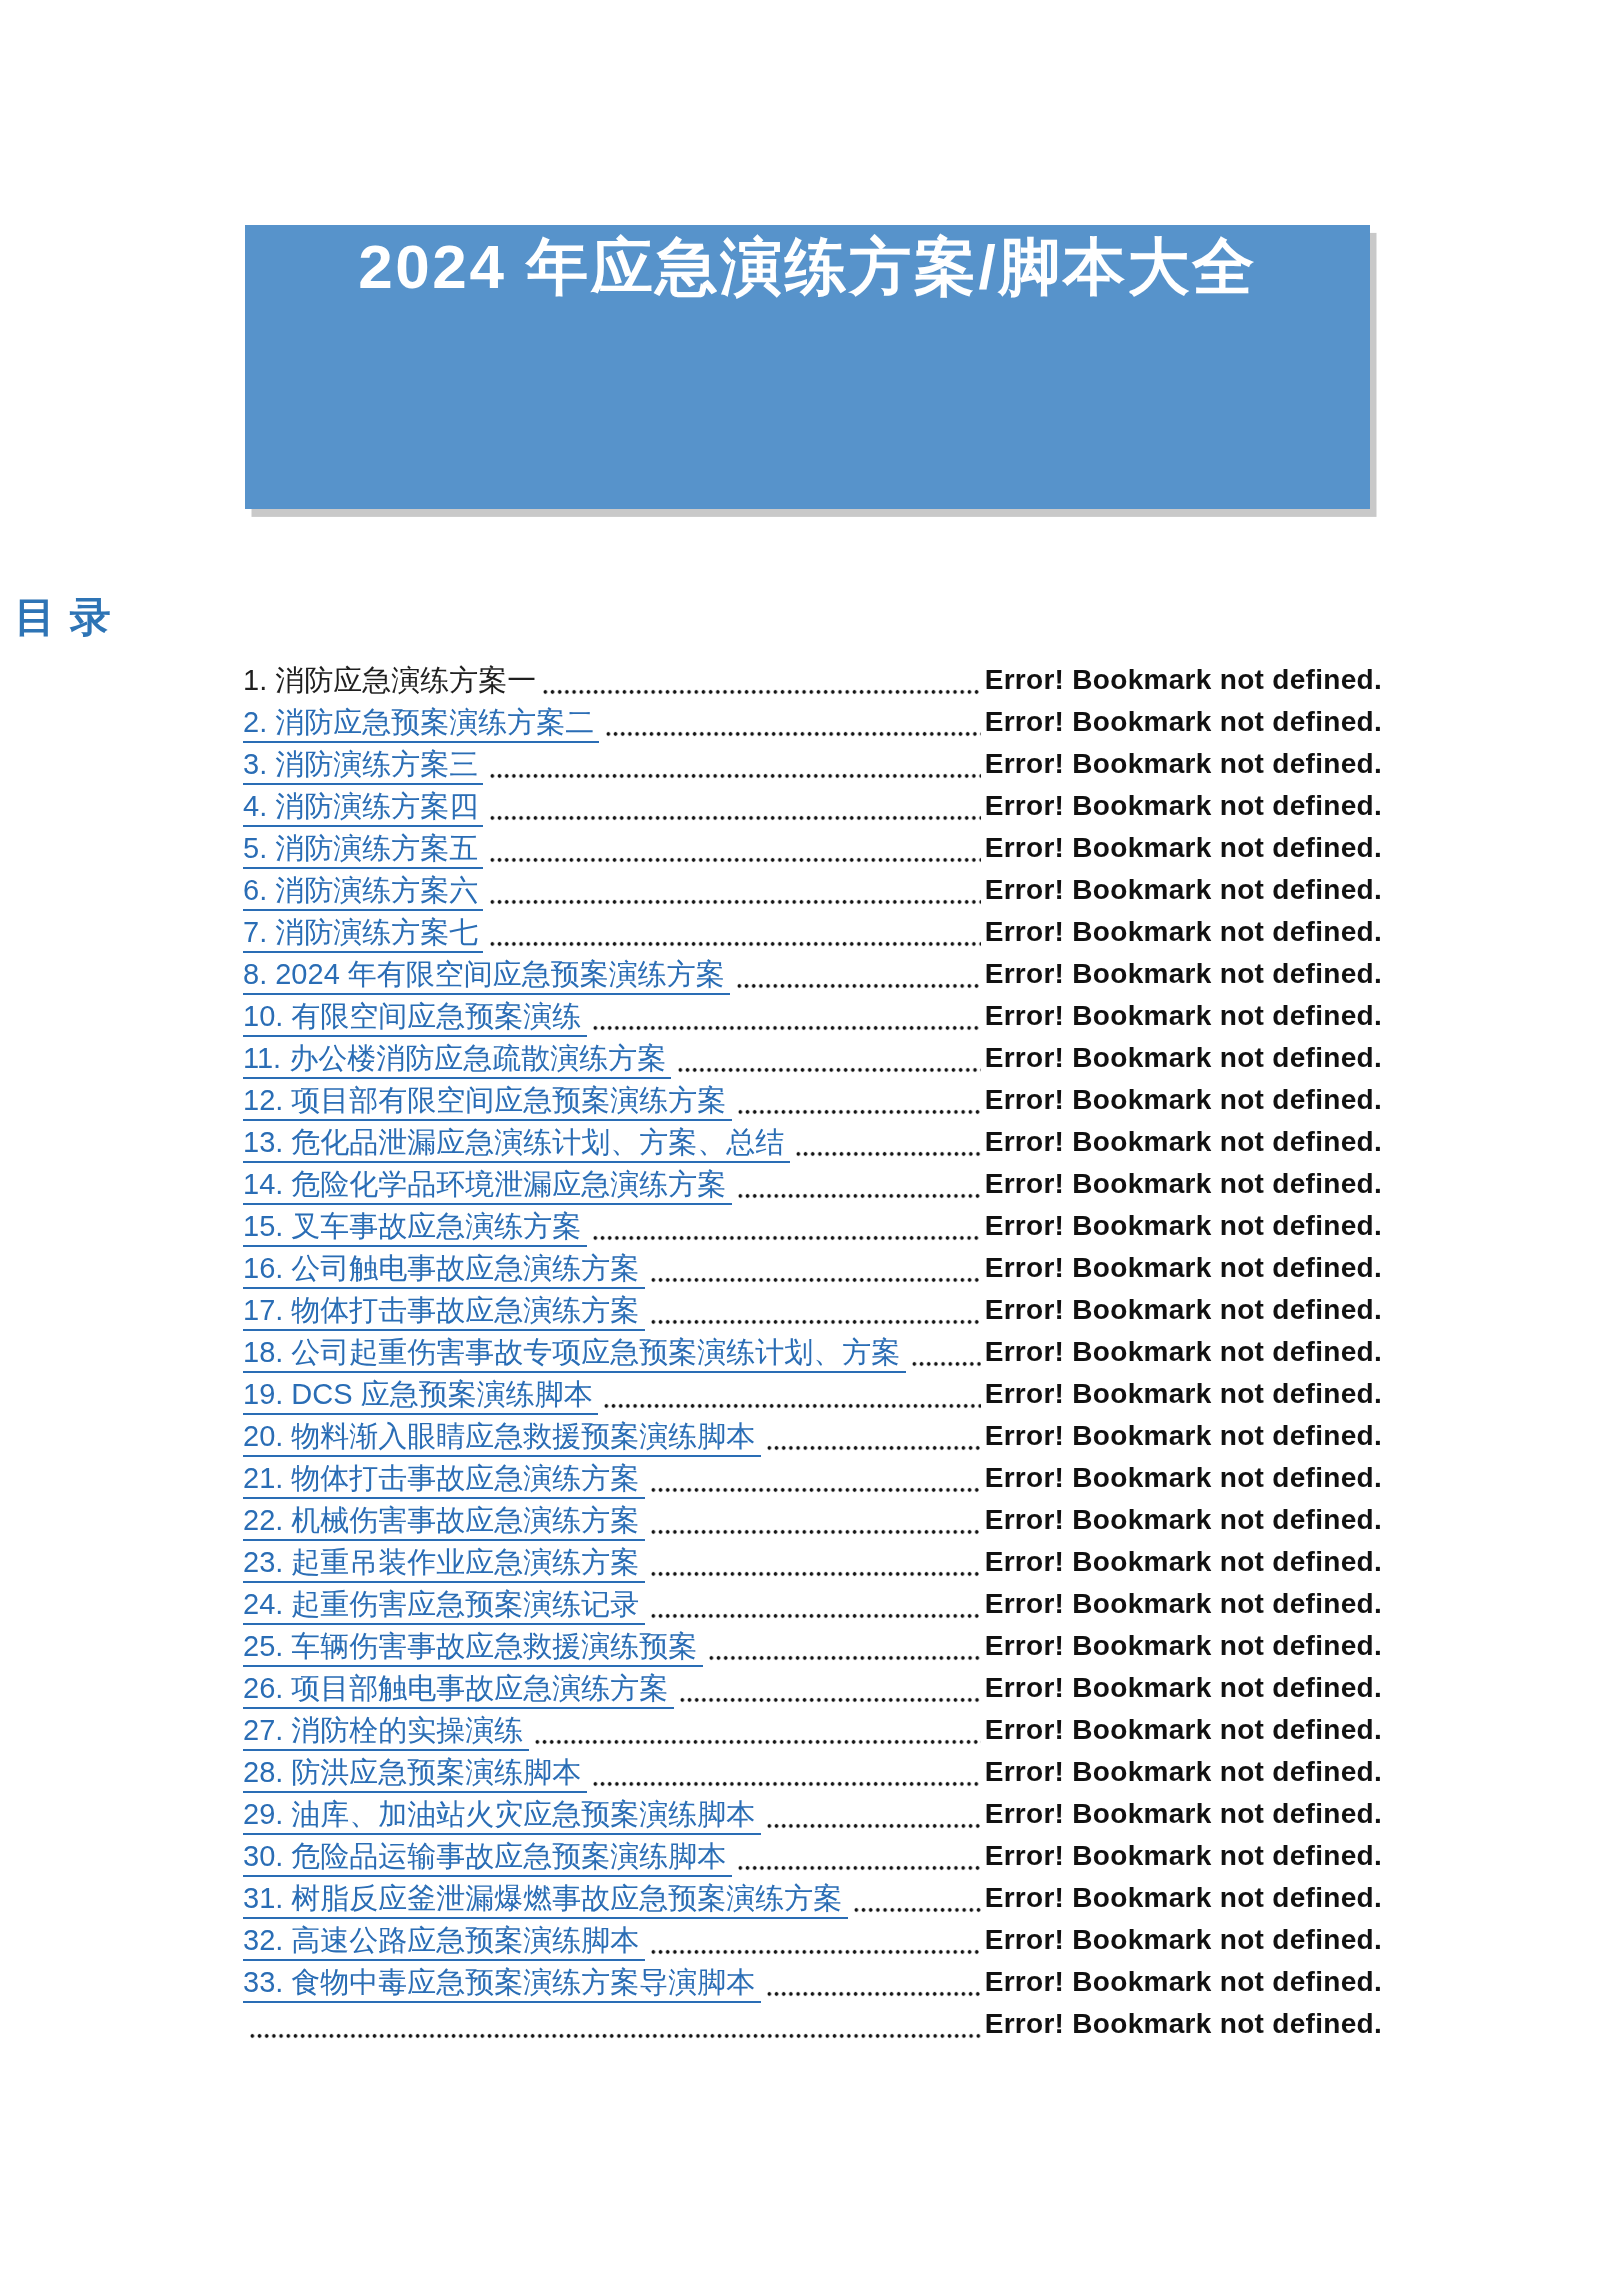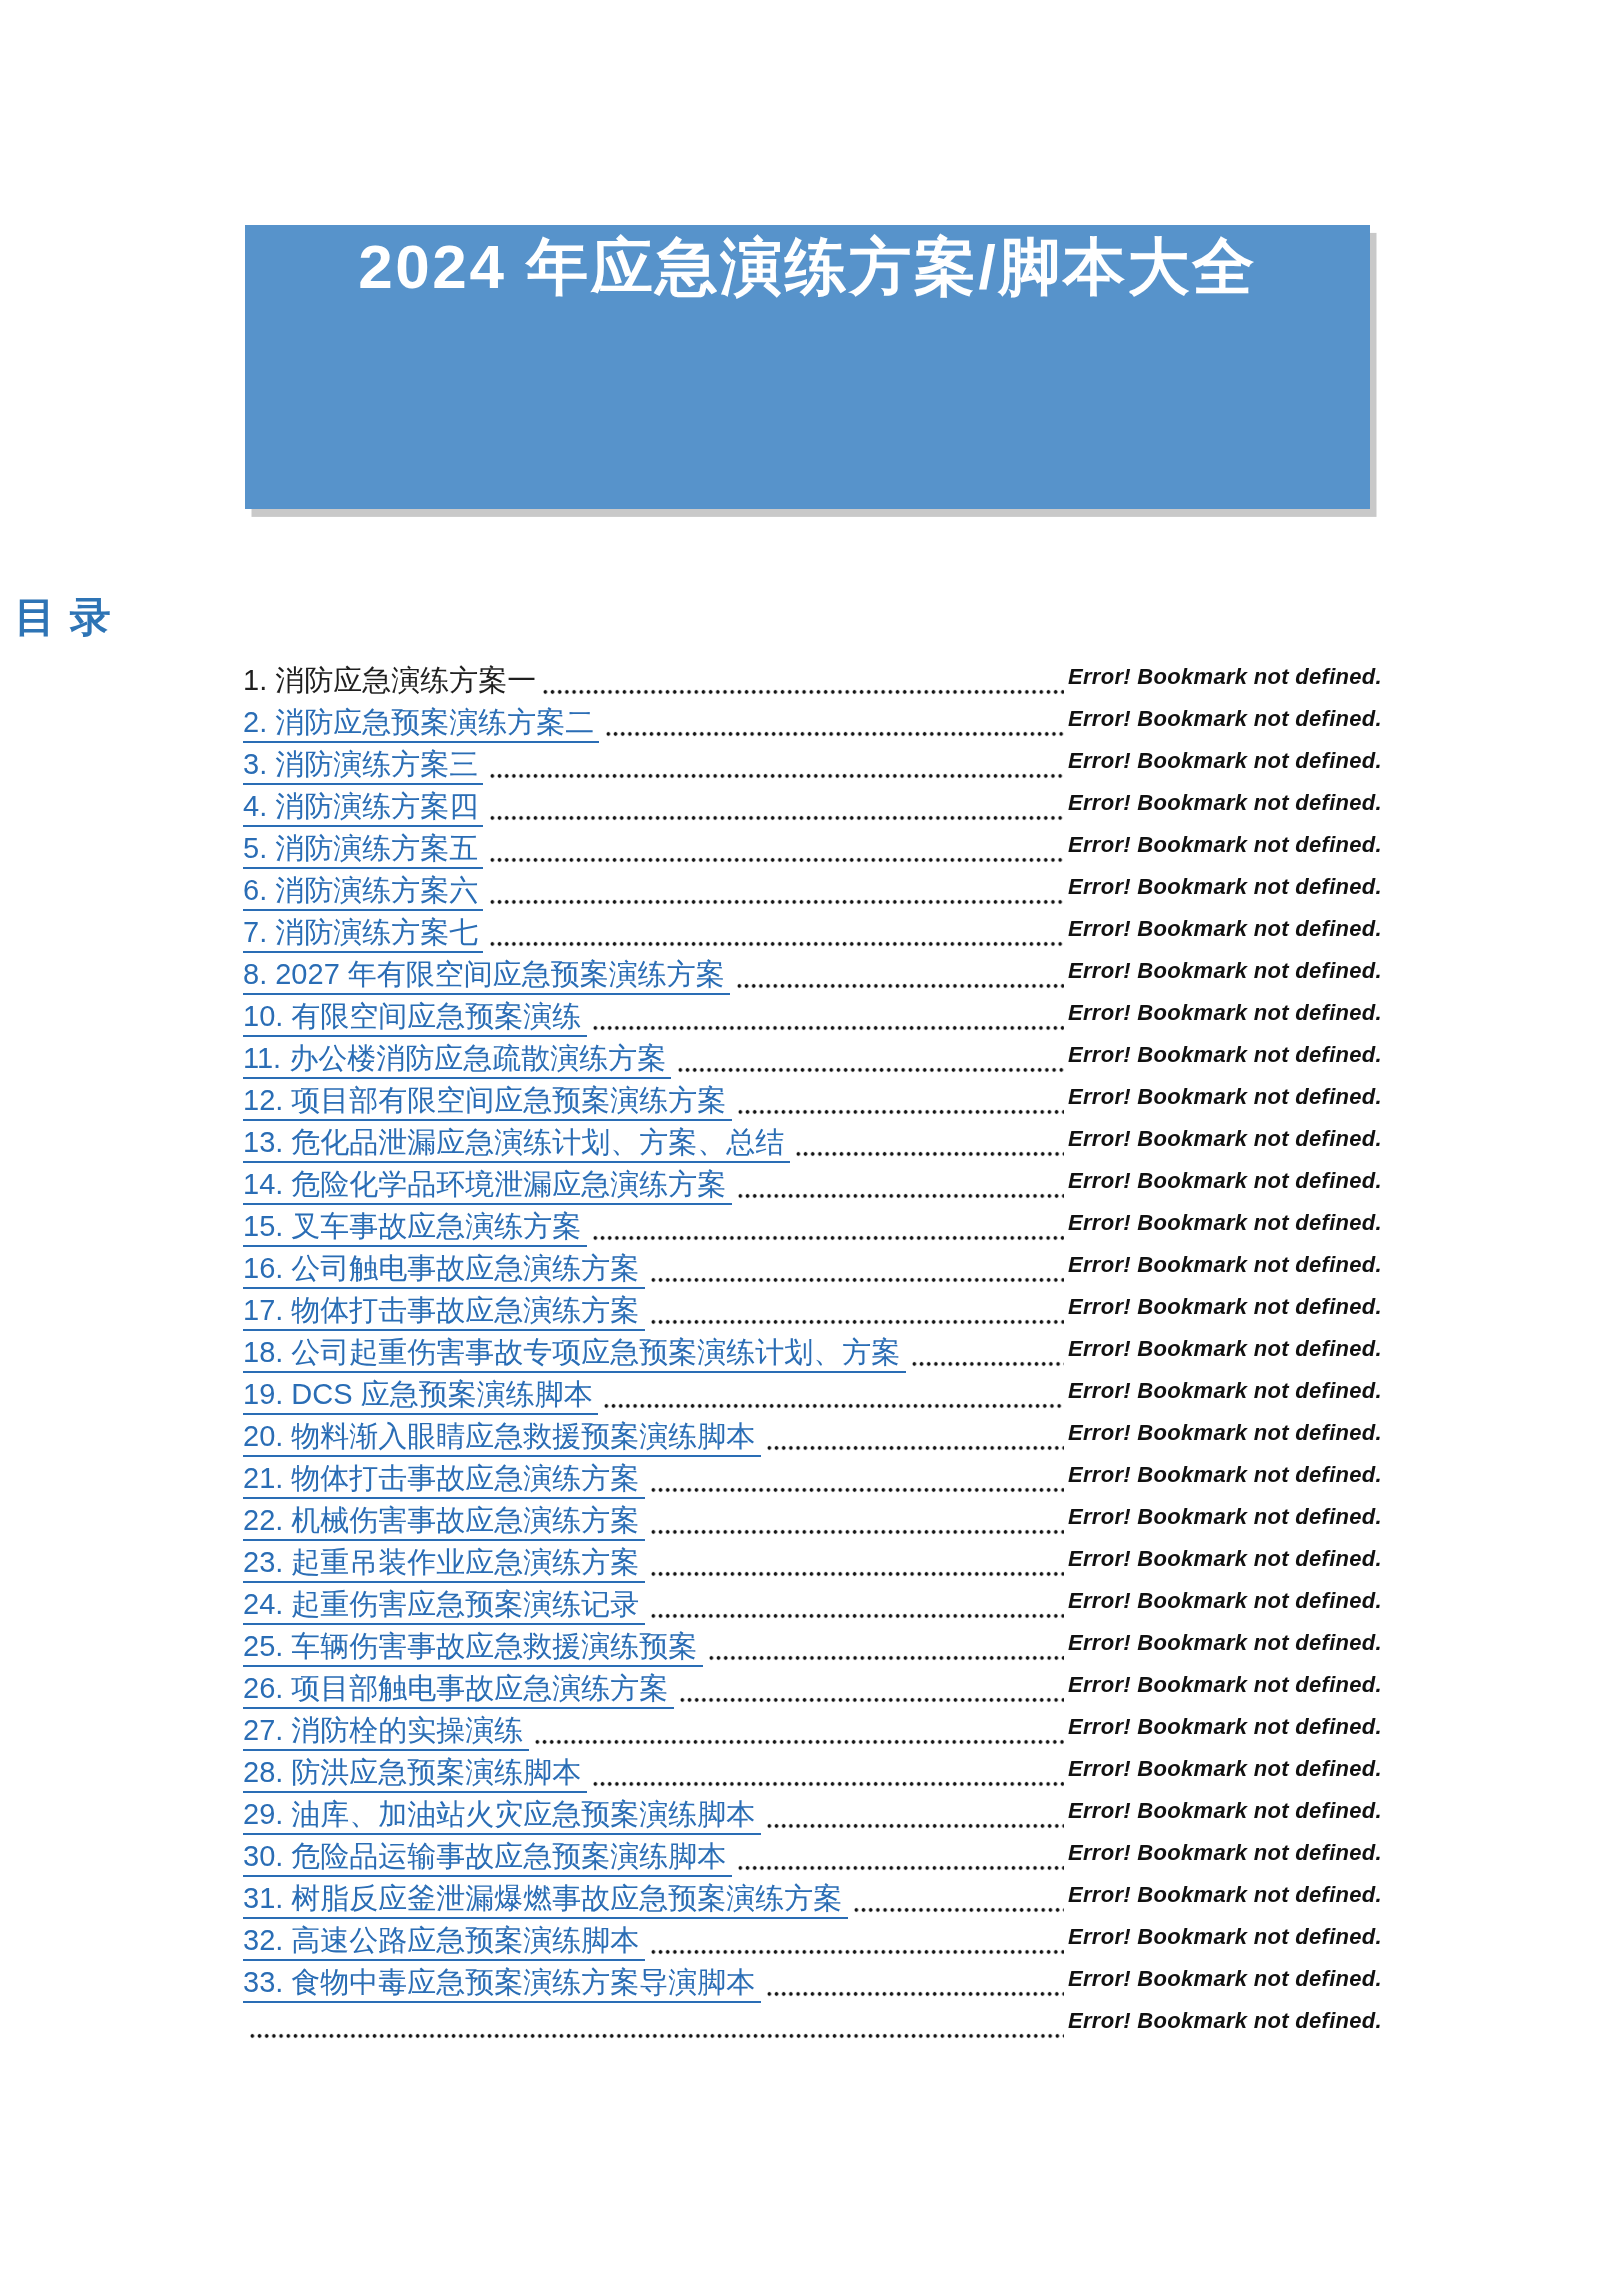--- a/index.html
+++ b/index.html
@@ -83,25 +83,24 @@
     align-self: flex-end;
     height: 5.9px;
     margin: 0 3.9px 11px 6.5px;
     background-image: radial-gradient(circle at 2.3px 2.9px, #141414 1.6px, transparent 2.1px);
     background-size: 7.2px 5.9px;
     background-repeat: repeat-x;
     background-position: left center;
     min-width: 19.6px;
   }
   .toc-error {
-    font-size: 22px;
+    font-size: 28px;
     font-weight: bold;
     color: #111111;
     letter-spacing: 0.3px;
-    font-style: italic;
   }
 </style>
 </head>
 <body>
 
 <div class="page">
 
   <div class="banner">
     <div class="banner-title">2024 年应急演练方案/脚本大全</div>
   </div>
@@ -138,21 +137,21 @@
         <span class="toc-label link">6. 消防演练方案六</span>
         <span class="leader"></span>
         <span class="toc-error">Error! Bookmark not defined.</span>
       </div>
       <div class="toc-row">
         <span class="toc-label link">7. 消防演练方案七</span>
         <span class="leader"></span>
         <span class="toc-error">Error! Bookmark not defined.</span>
       </div>
       <div class="toc-row">
-        <span class="toc-label link">8. 2027 年有限空间应急预案演练方案</span>
+        <span class="toc-label link">8. 2024 年有限空间应急预案演练方案</span>
         <span class="leader"></span>
         <span class="toc-error">Error! Bookmark not defined.</span>
       </div>
       <div class="toc-row">
         <span class="toc-label link">10. 有限空间应急预案演练</span>
         <span class="leader"></span>
         <span class="toc-error">Error! Bookmark not defined.</span>
       </div>
       <div class="toc-row">
         <span class="toc-label link">11. 办公楼消防应急疏散演练方案</span>

